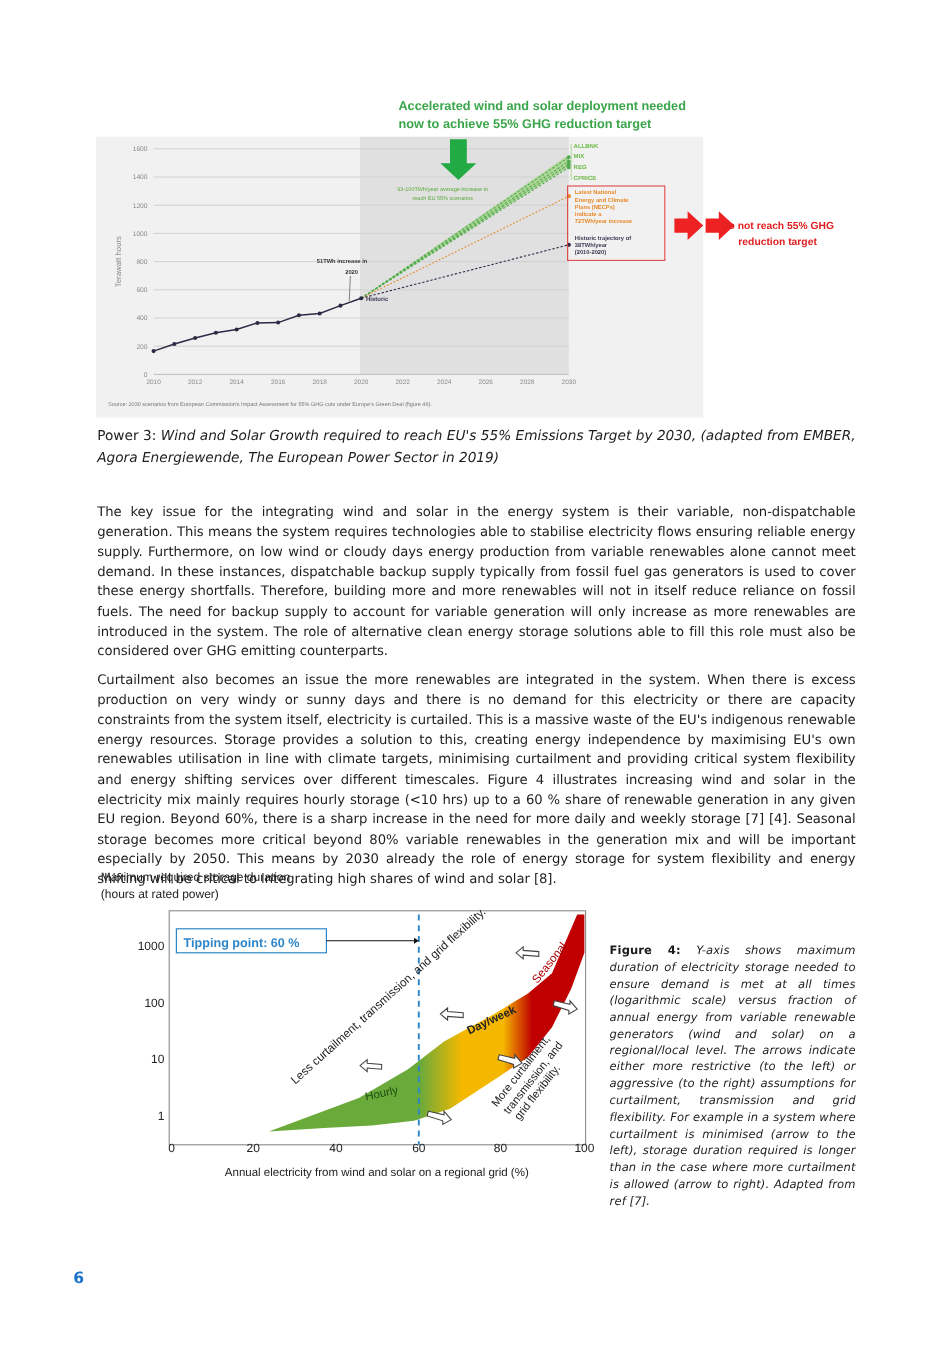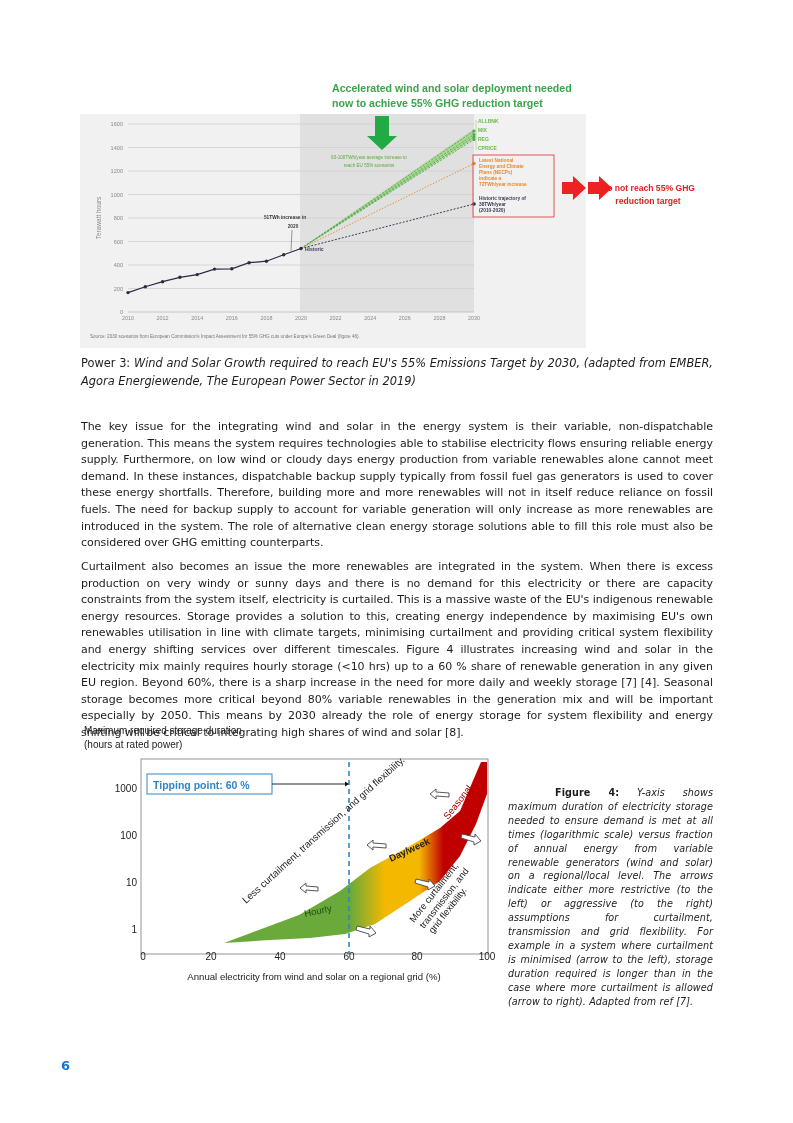--- a/index.html
+++ b/index.html
@@ -8,21 +8,21 @@
   .abs { position: absolute; }
   .fig1 { position: absolute; left: 80px; top: 75px; width: 510px; height: 275px; }
   .fig1 svg { position: absolute; left: 0; top: 0; }
   .caption { position: absolute; left: 81px; top: 355px; width: 632px; font-size: 11.4px; line-height: 17.5px; text-align: justify; }
   .caption .lbl { font-style: normal; }
   .caption .txt { font-style: italic; }
   .para { position: absolute; left: 81px; width: 632px; font-size: 11px; line-height: 16.6px; text-align: justify; letter-spacing: -0.05px; }
   .fig2 { position: absolute; left: 80px; top: 721px; width: 420px; height: 270px; }
   .fig2 svg { position: absolute; left: 0; top: 0; }
   .cap2 { position: absolute; left: 508px; top: 786px; width: 205px; font-size: 9.6px; line-height: 13.9px; text-align: justify; font-style: italic; letter-spacing: 0.1px; }
-  .cap2 .lbl { font-style: normal; font-weight: bold; margin-left: 47px; }
+  .cap2 .lbl { font-style: normal; font-weight: bold; }
   .pagenum { position: absolute; left: 61px; top: 1058px; font-size: 13px; font-weight: bold; color: #1a73c8; }
 </style>
 </head>
 <body>
 
 <div class="fig1">
   <svg width="510" height="275" viewBox="80 75 510 275" xmlns="http://www.w3.org/2000/svg" font-family="Liberation Sans, sans-serif">
 
     <text x="332" y="92" font-size="10.6" font-weight="bold" fill="#3aa54a">Accelerated wind and solar deployment needed</text>
     <text x="332" y="107" font-size="10.6" font-weight="bold" fill="#3aa54a">now to achieve 55% GHG reduction target</text>

